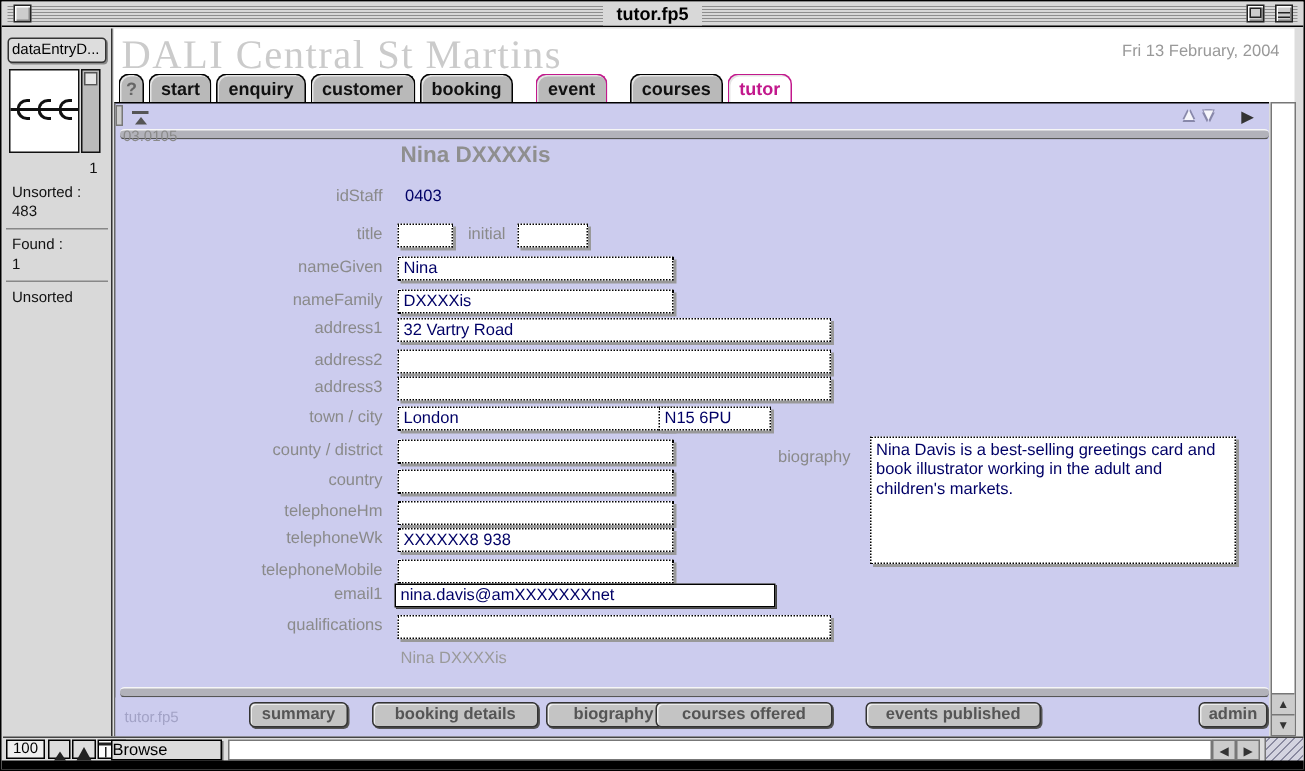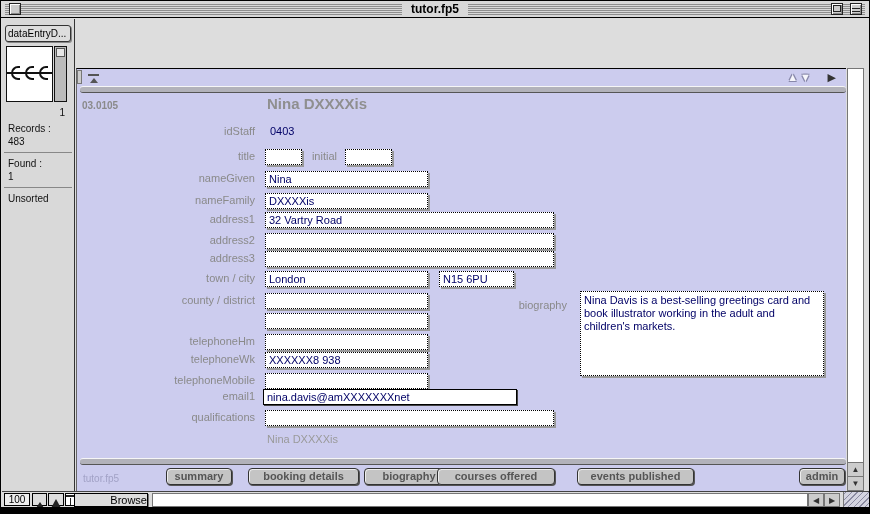--- a/index.html
+++ b/index.html
@@ -56,25 +56,25 @@
   .flip-icon::after { content:""; display:block; margin:2px auto 0; width:0; height:0;
     border-left:4px solid transparent; border-right:4px solid transparent; border-bottom:5px solid #555; }
   .nav-tris { position:absolute; right:33px; top:2px; font-size:11px; color:#f6f6fb;
     text-shadow:1px 1px 0 #8888aa,-1px -1px 0 #8888aa,1px -1px 0 #8888aa,-1px 1px 0 #8888aa; letter-spacing:2px; }
   .nav-right { position:absolute; right:10px; top:2px; font-size:11px; color:#333; }
   .divider { position:absolute; left:3px; right:0; height:7px; background:#b2b2ba;
     border-top:1px solid #f6f6f6; border-bottom:1px solid #555; border-radius:3px; }
   .divider.top { top:17px; }
   .divider.bot { top:389px; }
   
-  .rec-code { position:absolute; left:5px; top:31px; font-size:10px; color:#8a8a8a;font-weight:bold; }
+  .rec-code { position:absolute; left:5px; top:17px; font-size:10px; color:#8a8a8a; }
   .heading { position:absolute; left:190px; top:26px; font-size:15px; font-weight:bold; color:#8f8f8f; }
   .lbl { position:absolute; left:0; width:178px; text-align:right; font-size:11px; color:#8a8a8a; line-height:15px; white-space:nowrap; }
   .val-static { position:absolute; left:193px; font-size:11px; color:#000066; line-height:15px; }
-  .fld { position:absolute; left:188px; width:163px; height:16px; background:#fff;
+  .fld { position:absolute; left:188px; width:184px; height:16px; background:#fff;
     border:1px dotted #000; box-shadow:2px 2px 0 #999;
     font-size:11px; color:#000066; line-height:14px; padding:0 3px; white-space:nowrap; overflow:hidden; }
   .fld.wide { width:289px; }
   .fld.active { border:1px solid #000; box-shadow:1px 1px 0 #444; left:186px; width:254px; }
   .fld.multi { height:85px; white-space:normal; line-height:13px; padding:2px 3px; overflow:hidden; }
   .footer-name { position:absolute; left:190px; top:364px; font-size:11px; color:#9a9a9a; }
   
   .footer-strip { position:absolute; left:0; right:0; top:396px; height:27px; background:#ccccee; }
   .file-label { position:absolute; left:6px; top:8px; font-size:10px; color:#a2a2c6; }
   .fbtn { position:absolute; top:3px; height:17px; background:#c4c4c4; border:1px solid #333; border-radius:4px;
@@ -90,21 +90,21 @@
   .zoom-box { position:absolute; left:2px; top:1px; width:26px; height:13px; background:#eee; border:1px solid #000;
     font-size:10px; text-align:center; line-height:11px; color:#000; }
   .mtn { position:absolute; top:1px; height:13px; background:#ddd; border:1px solid #000; text-align:center; }
   .mtn.small { left:30px; width:15px; } .mtn.big { left:46px; width:16px; }
   .mtn i { display:inline-block; width:0; height:0; border-left:4px solid transparent; border-right:4px solid transparent; border-bottom:6px solid #222; margin-top:5px; }
   .mtn.big i { border-left-width:5px; border-right-width:5px; border-bottom-width:9px; margin-top:2px; }
   .panel-icon { position:absolute; left:63px; top:1px; width:19px; height:13px; background:#fff; border:1px solid #000; }
   .panel-icon::before { content:""; position:absolute; left:0; right:0; top:1px; height:2px; background:#222; }
   .panel-icon::after { content:""; position:absolute; left:4px; top:4px; bottom:0; width:1px; background:#222; }
   .browse-btn { position:absolute; left:72px; top:1px; width:74px; height:14px; background:#ddd; border:1px solid #000;
-    box-shadow:1px 1px 0 #777; font-size:11px; text-align:right; line-height:12px; color:#000; }
+    box-shadow:1px 1px 0 #777; font-size:11px; text-align:left; line-height:12px; color:#000; }
   .htrack { position:absolute; left:150px; top:1px; width:656px; height:14px; background:#fff; border:1px solid #777; }
   .hbtn { position:absolute; top:1px; width:16px; height:14px; background:#ccc; border:1px solid #777; font-size:8px; color:#333; text-align:center; line-height:14px; }
   .hb-l { left:806px; } .hb-r { left:822px; }
   .grip { position:absolute; left:841px; top:0; width:26px; height:16px; background:#d4d4e0;
     border-left:1px solid #777;
     background-image:repeating-linear-gradient(315deg, transparent 0 3px, #8a8aa0 3px 4px); }
   .bottom-frame { position:absolute; left:0; top:506px; width:870px; height:8px; background:#000; }
 </style>
 </head>
 <body>
@@ -126,29 +126,43 @@
         <div class="page-line"></div>
         <div class="ring r1"></div>
         <div class="ring r2"></div>
         <div class="ring r3"></div>
       </div>
       <div class="book-slider">
         <div class="book-thumb"></div>
       </div>
       <div class="book-num">1</div>
     </div>
-    <div class="side-text" style="top:104px">Records :</div>
+    <div class="side-text" style="top:104px">Unsorted :</div>
     <div class="side-text" style="top:117px">483</div>
     <div class="side-hr" style="top:133px"></div>
     <div class="side-text" style="top:139px">Found :</div>
     <div class="side-text" style="top:152px">1</div>
     <div class="side-hr" style="top:168px"></div>
     <div class="side-text" style="top:174px">Unsorted</div>
   </div>
 
+  <div class="headwhite">
+    <div class="app-title">DALI Central St Martins</div>
+    <div class="the-date">Fri 13 February, 2004</div>
+    <div class="tabs">
+      <span class="tab help">?</span>
+      <span class="tab">start</span>
+      <span class="tab">enquiry</span>
+      <span class="tab">customer</span>
+      <span class="tab">booking</span>
+      <span class="tab accent gap">event</span>
+      <span class="tab gap">courses</span>
+      <span class="tab active">tutor</span>
+    </div>
+  </div>
 
   <div class="layout">
     <div class="corner-notch"></div>
     <div class="flip-icon"></div>
     <div class="nav-tris">▲▼</div>
     <div class="nav-right">▶</div>
     <div class="divider top"></div>
     <div class="divider bot"></div>
 
     <div class="rec-code">03.0105</div>
@@ -177,20 +191,21 @@
     <div class="lbl" style="top:182px">address3</div>
     <div class="fld wide" style="top:182px"></div>
 
     <div class="lbl" style="top:202px">town / city</div>
     <div class="fld" style="top:202px">London</div>
     <div class="fld" style="top:202px; left:362px; width:75px">N15 6PU</div>
 
     <div class="lbl" style="top:224px">county / district</div>
     <div class="fld" style="top:224px"></div>
 
+    <div class="lbl" style="top:244px">country</div>
     <div class="fld" style="top:244px"></div>
 
     <div class="lbl" style="top:265px">telephoneHm</div>
     <div class="fld" style="top:265px"></div>
 
     <div class="lbl" style="top:283px">telephoneWk</div>
     <div class="fld" style="top:283px">XXXXXX8 938</div>
 
     <div class="lbl" style="top:304px">telephoneMobile</div>
     <div class="fld" style="top:304px"></div>

